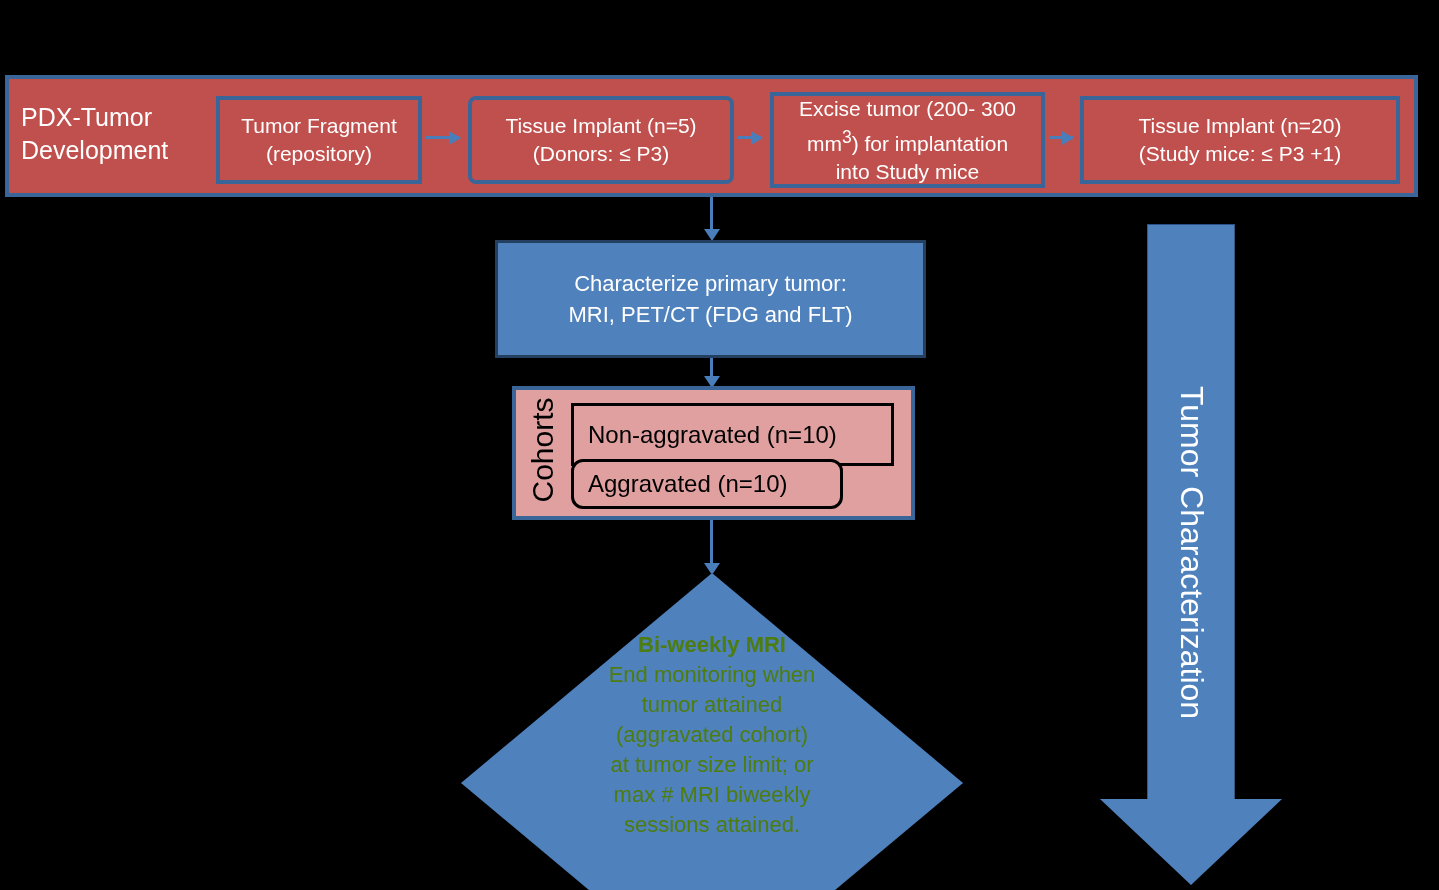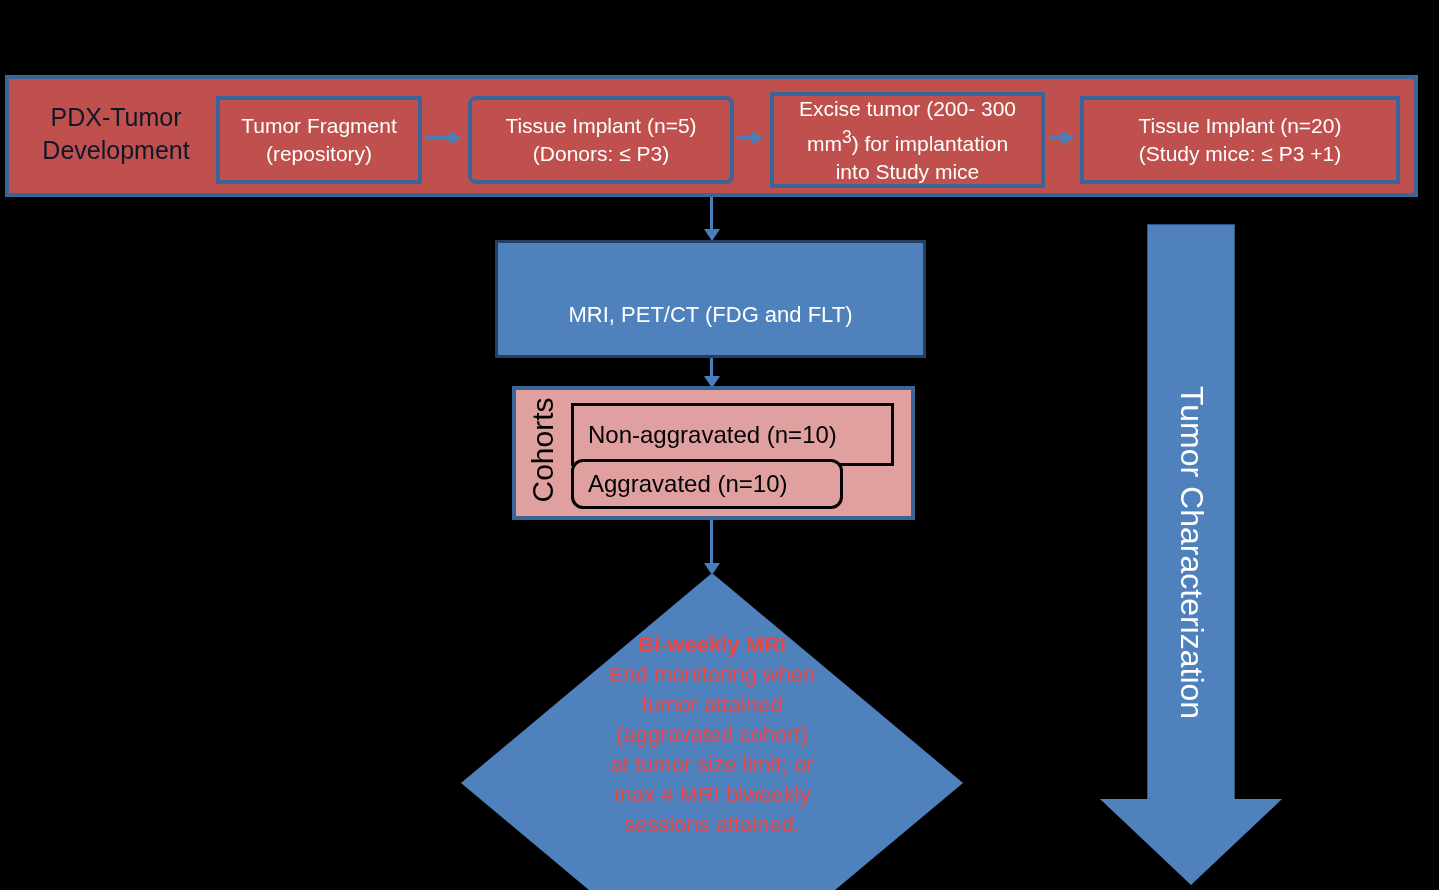--- a/index.html
+++ b/index.html
@@ -24,24 +24,24 @@
     height: 122px;
     background: #C0504D;
     border: 4px solid #3A6598;
     box-sizing: border-box;
   }
   #pdx-banner-label {
     position: absolute;
     left: 12px;
     top: 22px;
     width: 190px;
-    color: #0f172a;
+    color: #ffffff;
     font-size: 25px;
     line-height: 33px;
-    text-align: center;
+    text-align: left;
   }
   .banner-box {
     position: absolute;
     background: #C0504D;
     border: 4px solid #3A6598;
     box-sizing: border-box;
     color: #FFFFFF;
     font-size: 21px;
     line-height: 28px;
     display: flex;
@@ -165,21 +165,21 @@
     background: #4F81BD;
     border: 1px solid #2B5186;
     box-sizing: border-box;
     clip-path: polygon(50% 0%, 100% 50%, 50% 100%, 0% 50%);
   }
   #mri-diamond-text {
     position: absolute;
     left: 0;
     top: 57px;
     width: 100%;
-    color: #ef4444;
+    color: #4d7c0f;
     font-size: 22px;
     line-height: 30px;
     text-align: center;
   }
   #mri-diamond-title {
     font-weight: bold;
     display: block;
   }
 
   
@@ -248,21 +248,21 @@
   <div class="h-connector" id="conn-2"></div>
   <div class="h-connector" id="conn-3"></div>
 </div>
 
 <div class="v-connector" id="v-conn-1"></div>
 <div class="v-connector" id="v-conn-2"></div>
 <div class="v-connector" id="v-conn-3"></div>
 
 <div id="characterize-box">
   <span>
-    <br>
+    <span>Characterize primary tumor:</span><br>
     <span>MRI, PET/CT (FDG and FLT)</span>
   </span>
 </div>
 
 <div id="cohorts-box">
   <div id="cohorts-label">Cohorts</div>
   <div class="cohort-item" id="cohort-item-0">
     <span>Non-aggravated (n=10)</span>
   </div>
   <div class="cohort-item" id="cohort-item-1">

